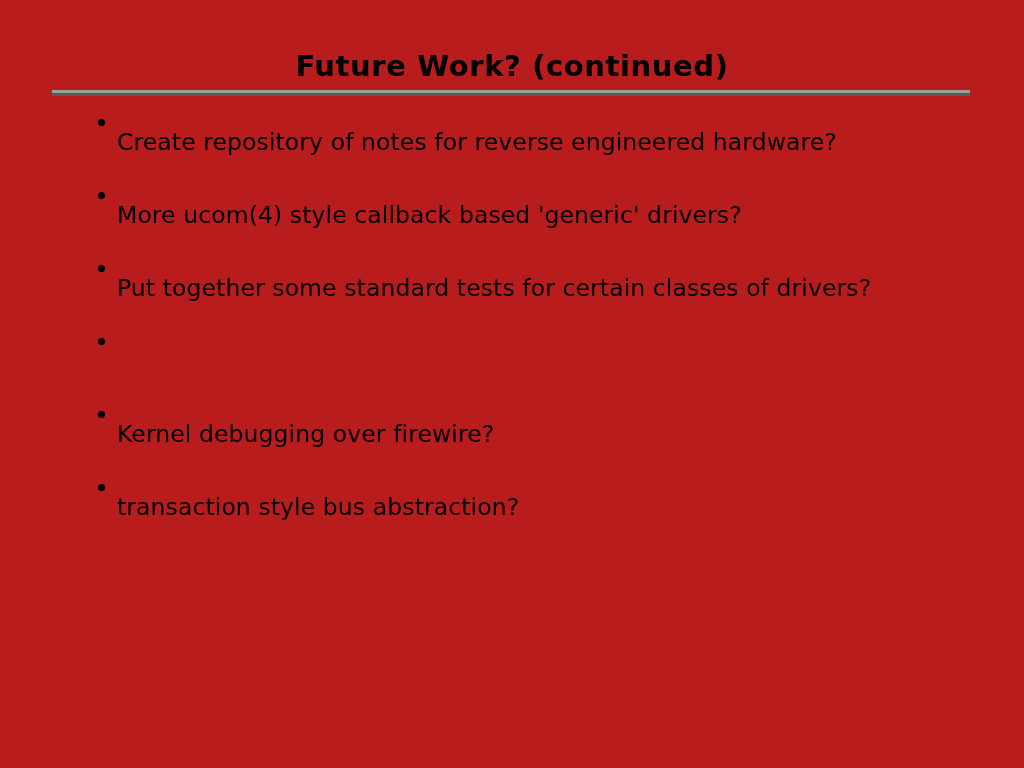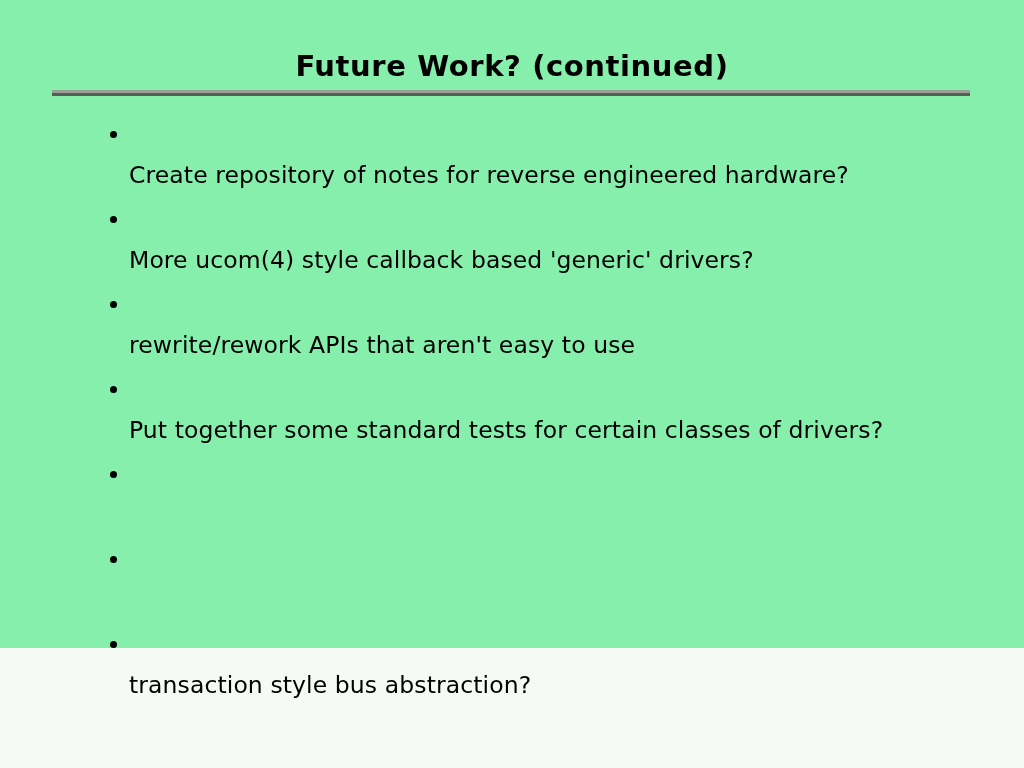--- a/index.html
+++ b/index.html
@@ -10,22 +10,22 @@
   body {
     width: 1024px;
     height: 768px;
     background: #f5faf5;
     font-family: "DejaVu Sans", sans-serif;
     overflow: hidden;
   }
   .slide {
     position: relative;
     width: 1024px;
-    height: 648px;
-    background: #86efac;
+    height: 768px;
+    background: #b91c1c;
     box-sizing: border-box;
   }
 
   
   .title-block {
     position: absolute;
     top: 48px;
     left: 0;
     width: 1024px;
     text-align: center;
@@ -68,23 +68,23 @@
     top: 105px;
     width: 900px;
     margin: 0;
     padding: 0;
     list-style: none;
   }
   .bullet-item {
     position: relative;
     height: 73px;
     padding-left: 25px;
-    margin: 12px;
+    margin: 0;
     display: flex;
-    align-items: flex-end;
+    align-items: center;
   }
   .bullet-dot {
     position: absolute;
     left: 6px;
     top: 14px;
     width: 7px;
     height: 7px;
     border-radius: 50%;
     background: #000000;
   }
@@ -117,36 +117,33 @@
     <li class="bullet-item">
       <span class="bullet-dot"></span>
       <span class="bullet-text">Create repository of notes for reverse engineered hardware?</span>
     </li>
 
     <li class="bullet-item">
       <span class="bullet-dot"></span>
       <span class="bullet-text">More ucom(4) style callback based 'generic' drivers?</span>
     </li>
 
-    <li class="bullet-item">
-      <span class="bullet-dot"></span>
-      <span class="bullet-text">rewrite/rework APIs that aren't easy to use</span>
-    </li>
 
     <li class="bullet-item">
       <span class="bullet-dot"></span>
       <span class="bullet-text">Put together some standard tests for certain classes of drivers?</span>
     </li>
 
     <li class="bullet-item">
       <span class="bullet-dot"></span>
     </li>
 
     <li class="bullet-item">
       <span class="bullet-dot"></span>
+      <span class="bullet-text">Kernel debugging over firewire?</span>
     </li>
 
     <li class="bullet-item">
       <span class="bullet-dot"></span>
       <span class="bullet-text">transaction style bus abstraction?</span>
     </li>
 
   </ul>
 
 </div>

